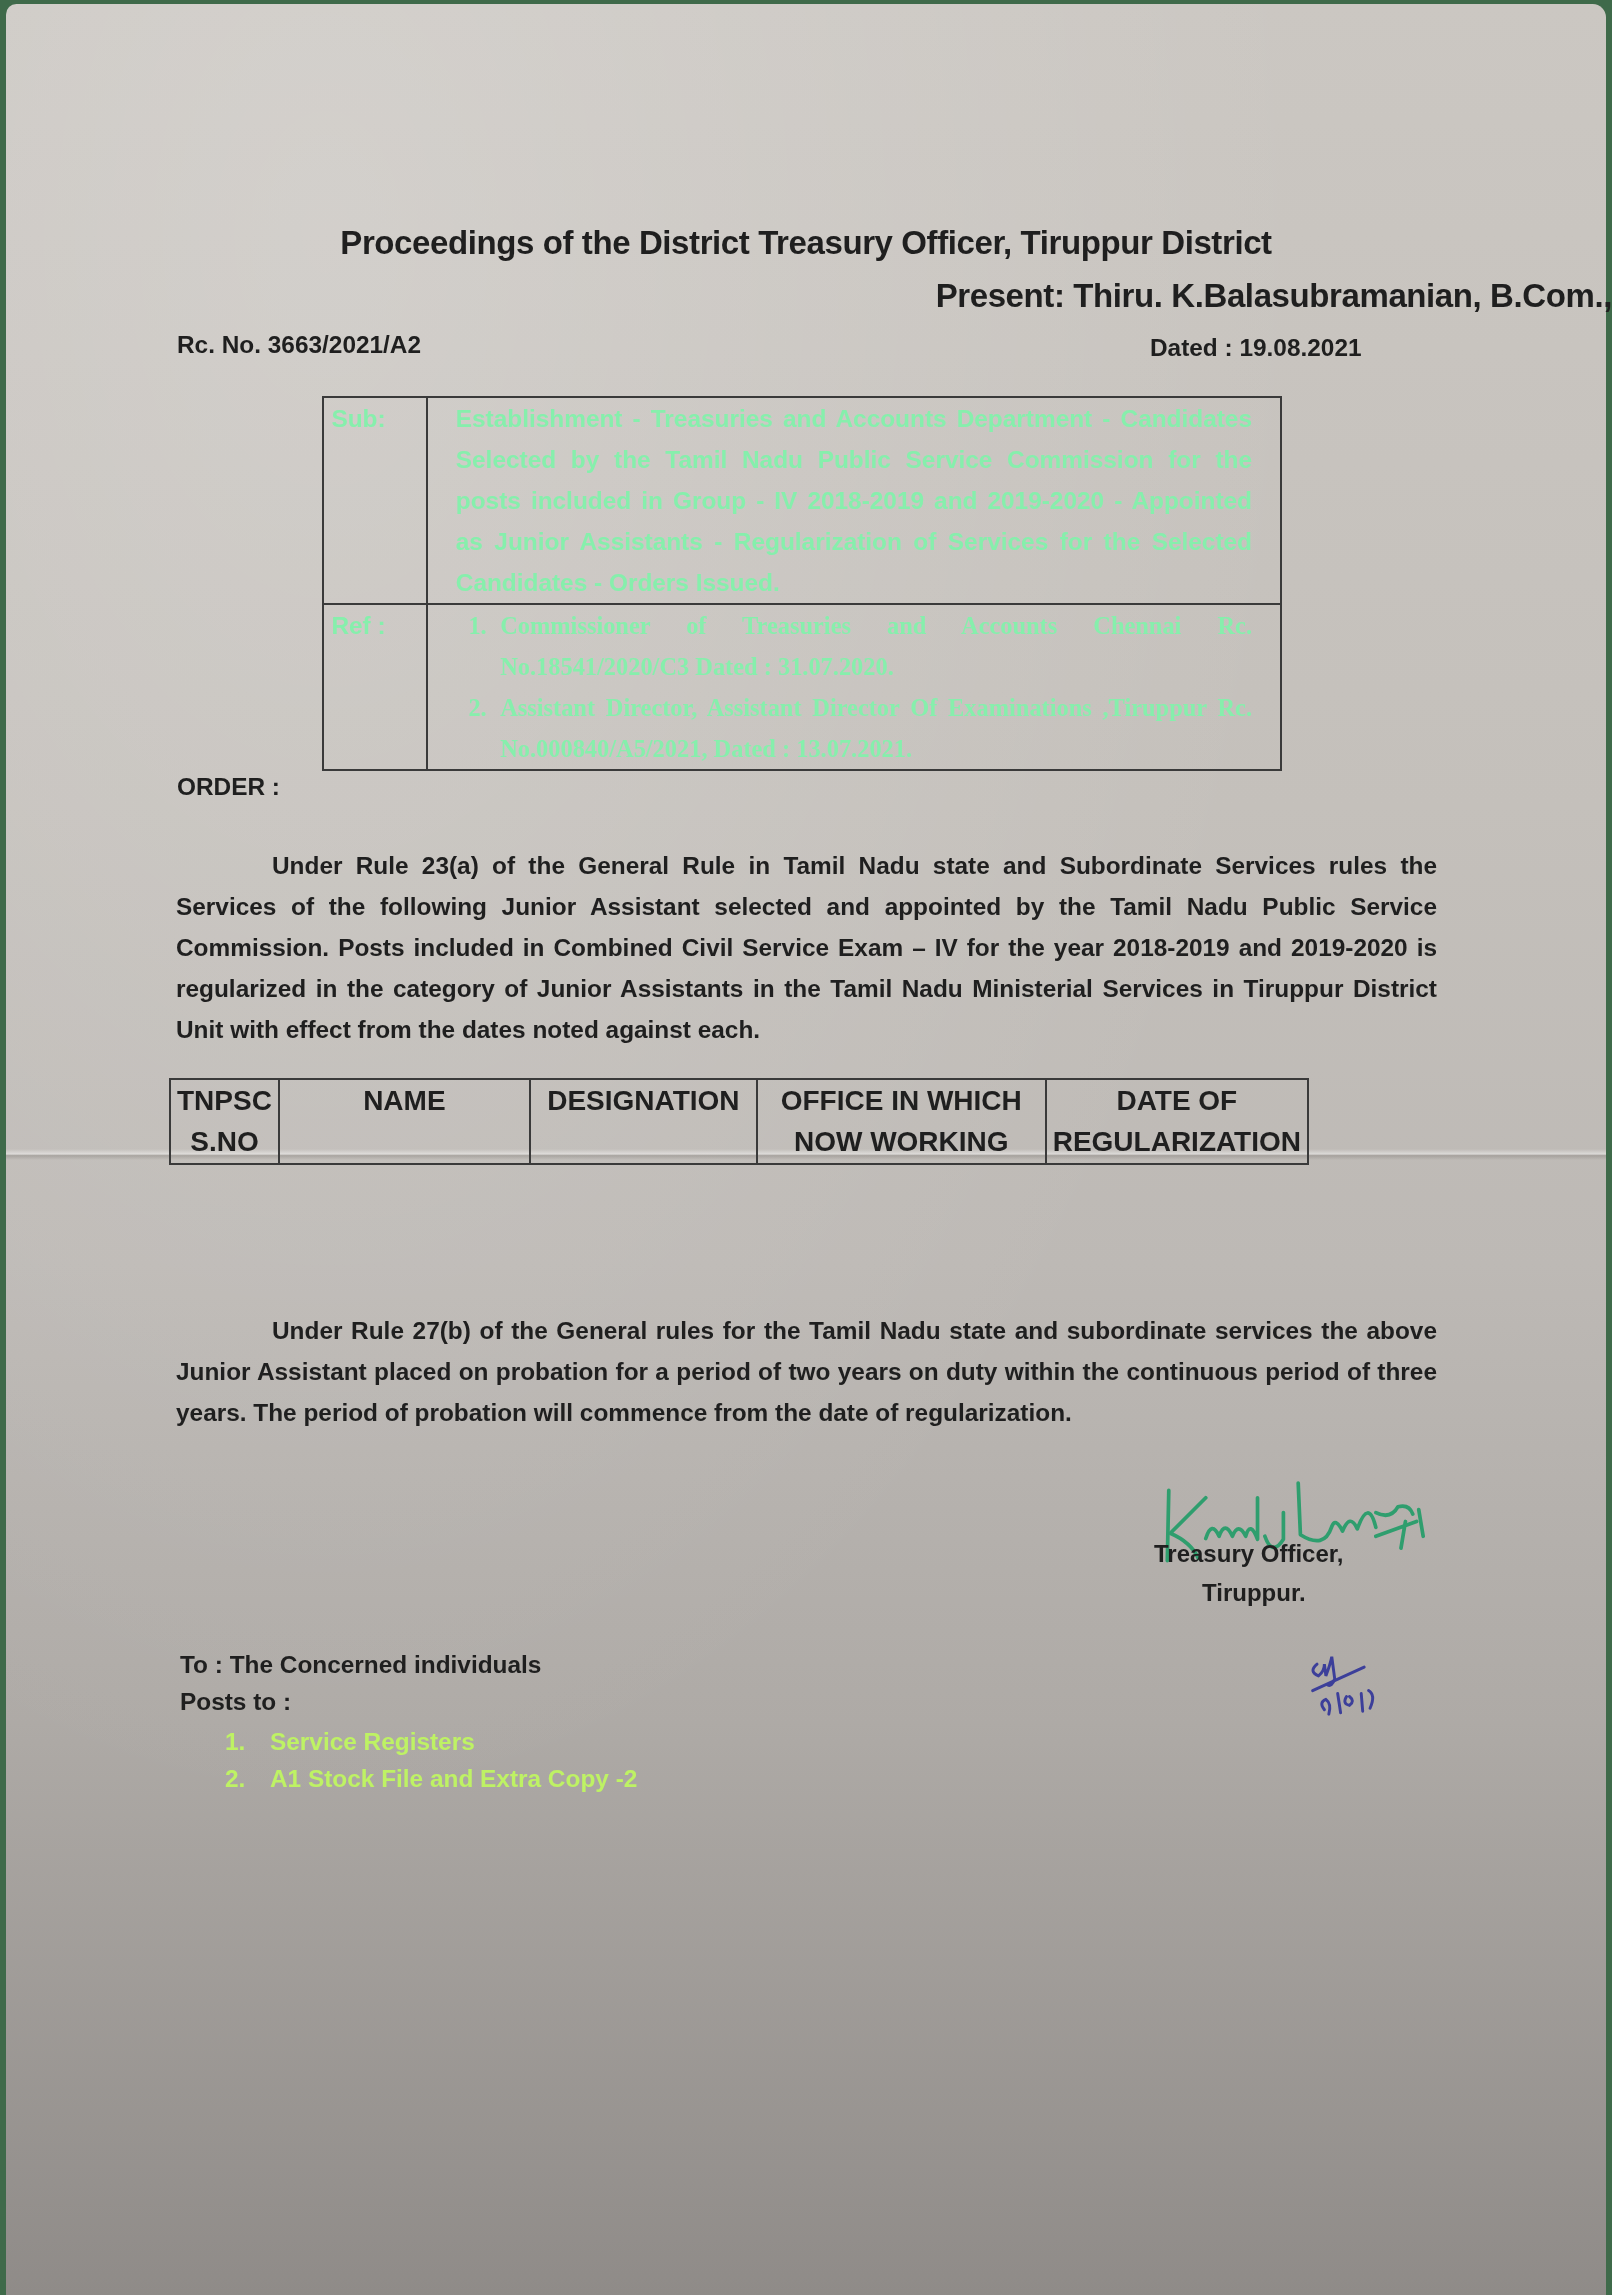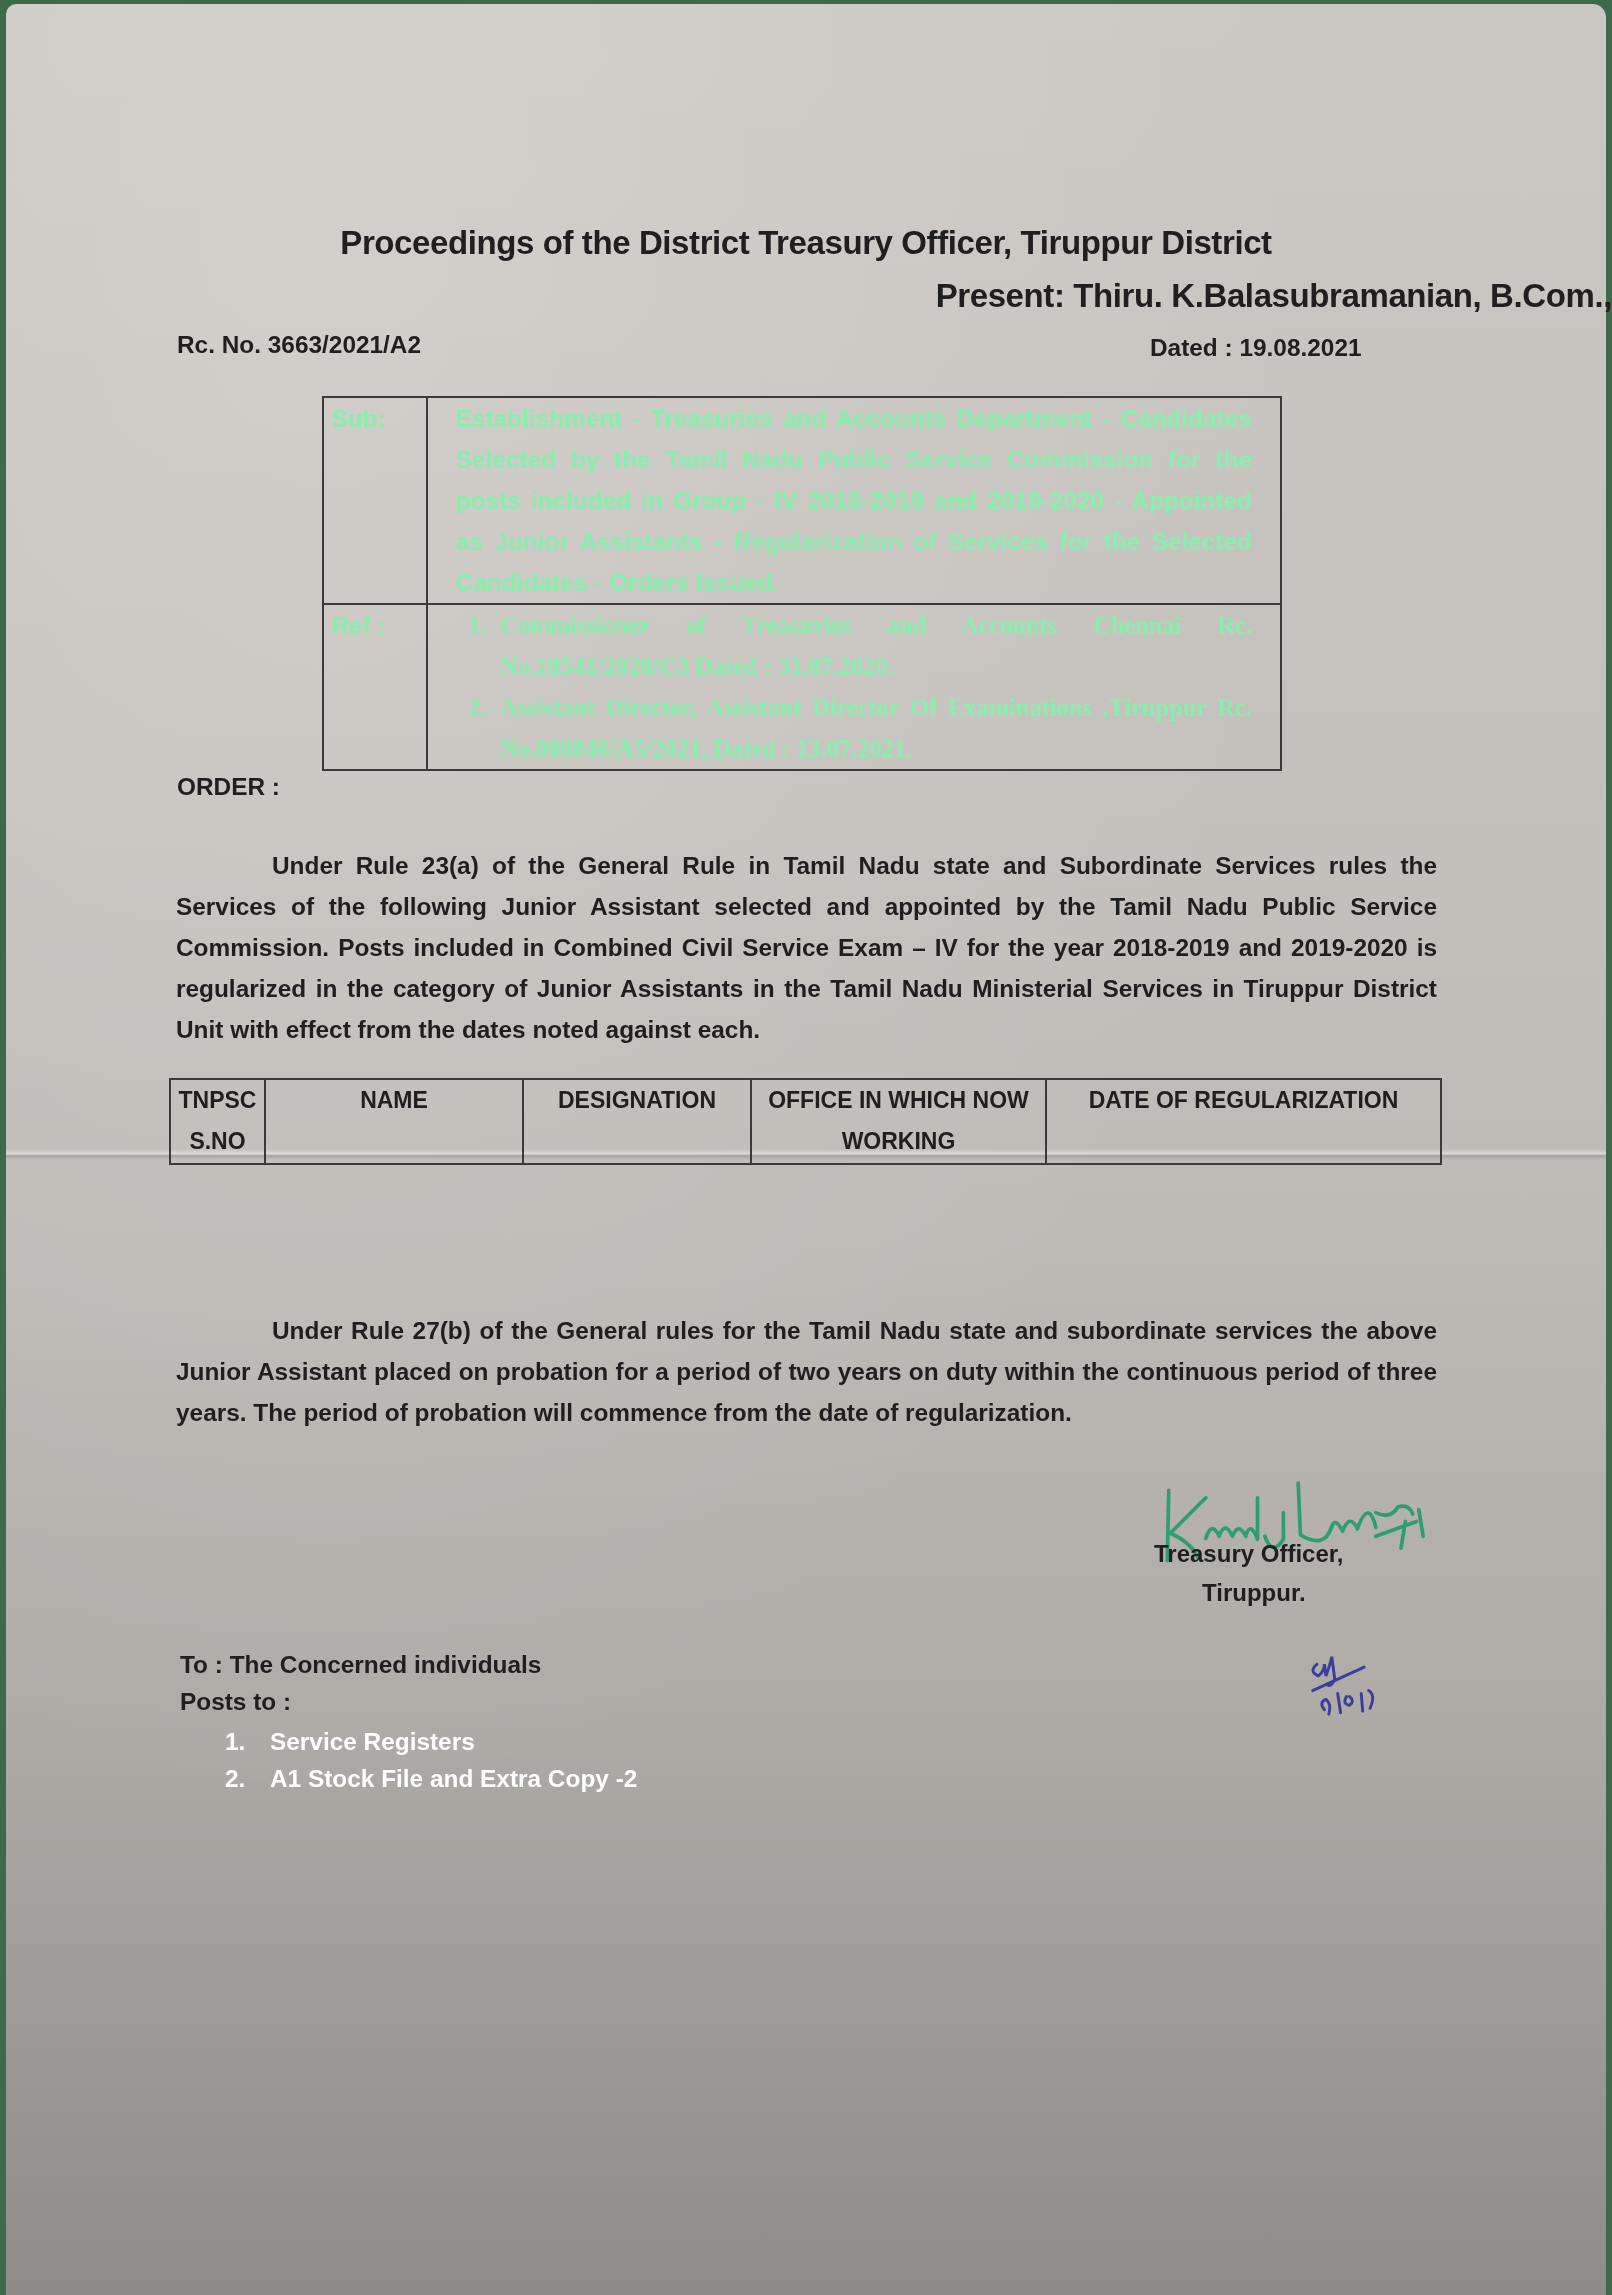--- a/index.html
+++ b/index.html
@@ -36,33 +36,33 @@
   table.subref td.body { padding: 0 28px; text-align: justify; }
   table.subref ol { margin: 0; padding-left: 37px; }
   table.subref li { padding-left: 7.4px; font-family: Liberation Serif, serif; }
 
   .order-label { left: 177px; top: 773px; font-size: 24.4px; }
   .para { position: absolute; left: 176px; width: 1261px; font-size: 24.4px; font-weight: bold; color: #1f1f1f; line-height: 41px; text-align: justify; text-indent: 96px; }
   .para1 { top: 845px; }
   .para2 { top: 1310px; }
 
   table.staff {
-    position: absolute; left: 169px; top: 1078px; width: 1273px;
+    position: absolute; left: 169px; top: 1078px; width: 1140px;
     border-collapse: collapse; border: 2.2px solid #3a3a3a;
-    font-size: 23px; font-weight: bold; color: #1f1f1f; text-align: center; padding-left: 7px;
+    font-size: 28px; font-weight: bold; color: #1f1f1f; text-align: center; padding-left: 7px;
   }
   table.staff th, table.staff td { border: 2.2px solid #3a3a3a; line-height: 41px; vertical-align: top; padding: 0 6px; }
   table.staff th { font-weight: bold; height: 83px; }
   table.staff td { height: 83px; }
 
   .sign-block { left: 1154px; top: 1540px; font-size: 24px; }
   .sign-city { left: 1202px; top: 1579px; font-size: 24px; }
   .to { left: 180px; top: 1651px; font-size: 24.4px; }
   .copyto { left: 180px; top: 1688px; font-size: 24.4px; }
-  .copylist { position: absolute; left: 222px; top: 1723px; font-size: 24.4px; font-weight: bold; color: #ffffff; margin: 0; padding-left: 30px; line-height: 37px; }
+  .copylist { position: absolute; left: 222px; top: 1723px; font-size: 24.4px; font-weight: bold; color: #bef264; margin: 0; padding-left: 30px; line-height: 37px; }
   .copylist li { padding-left: 18px; }
 
   .signature { position: absolute; left: 1154px; top: 1468px; width: 281px; height: 104px; }
   .initials { position: absolute; left: 1302px; top: 1642px; width: 89px; height: 81px; }
 </style>
 </head>
 <body>
 
 <div class="paper">
   <div class="crease"></div>

